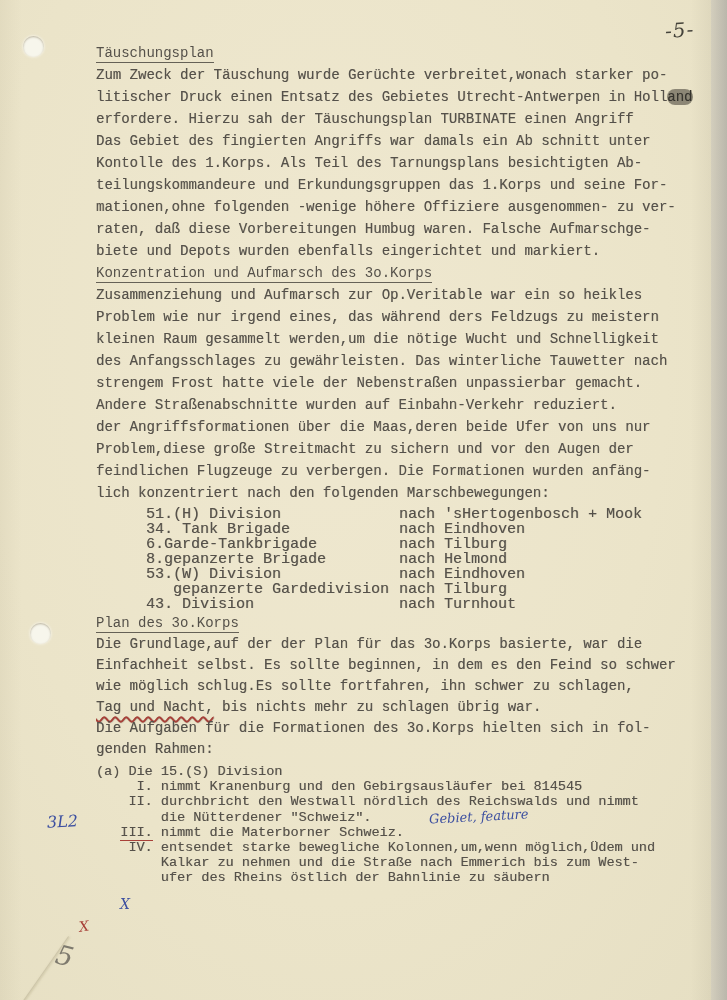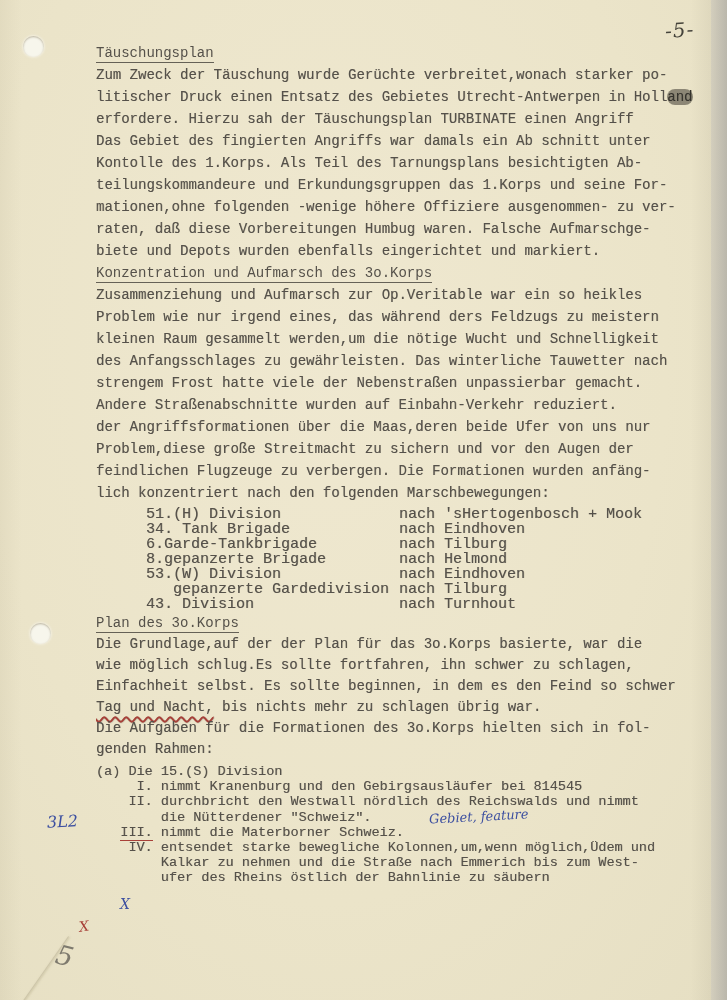--- a/index.html
+++ b/index.html
@@ -91,22 +91,22 @@
       <div class="march-row"><span class="march-unit">34. Tank Brigade</span><span>nach Eindhoven</span></div>
       <div class="march-row"><span class="march-unit">6.Garde-Tankbrigade</span><span>nach Tilburg</span></div>
       <div class="march-row"><span class="march-unit">8.gepanzerte Brigade</span><span>nach Helmond</span></div>
       <div class="march-row"><span class="march-unit">53.(W) Division</span><span>nach Eindhoven</span></div>
       <div class="march-row"><span class="march-unit">   gepanzerte Gardedivision</span><span>nach Tilburg</span></div>
       <div class="march-row"><span class="march-unit">43. Division</span><span>nach Turnhout</span></div>
     </div>
 
     <div class="heading"><span class="ul">Plan des 3o.Korps</span></div>
     <div class="line plan-line">Die Grundlage,auf der der Plan für das 3o.Korps basierte, war die</div>
+    <div class="line plan-line">Einfachheit selbst. Es sollte beginnen, in dem es den Feind so schwer</div>
     <div class="line plan-line">wie möglich schlug.Es sollte fortfahren, ihn schwer zu schlagen,</div>
-    <div class="line plan-line">Einfachheit selbst. Es sollte beginnen, in dem es den Feind so schwer</div>
     <div class="line plan-line"><span class="wavy">Tag und Nacht,</span><span> bis nichts mehr zu schlagen übrig war.</span></div>
     <div class="line plan-line">Die Aufgaben für die Formationen des 3o.Korps hielten sich in fol-</div>
     <div class="line plan-line">genden Rahmen:</div>
 
     <div class="tasks">
       <div class="t-line">(a) Die 15.(S) Division</div>
       <div class="t-line">     I. nimmt Kranenburg und den Gebirgsausläufer bei 814545</div>
       <div class="t-line">    II. durchbricht den Westwall nördlich des Reichswalds und nimmt</div>
       <div class="t-line"><span>        die Nütterdener "Schweiz".</span><span class="ink-note hand">Gebiet, feature</span></div>
       <div class="t-line"><span>   </span><span class="red-ul">III.</span><span> nimmt die Materborner Schweiz.</span></div>

